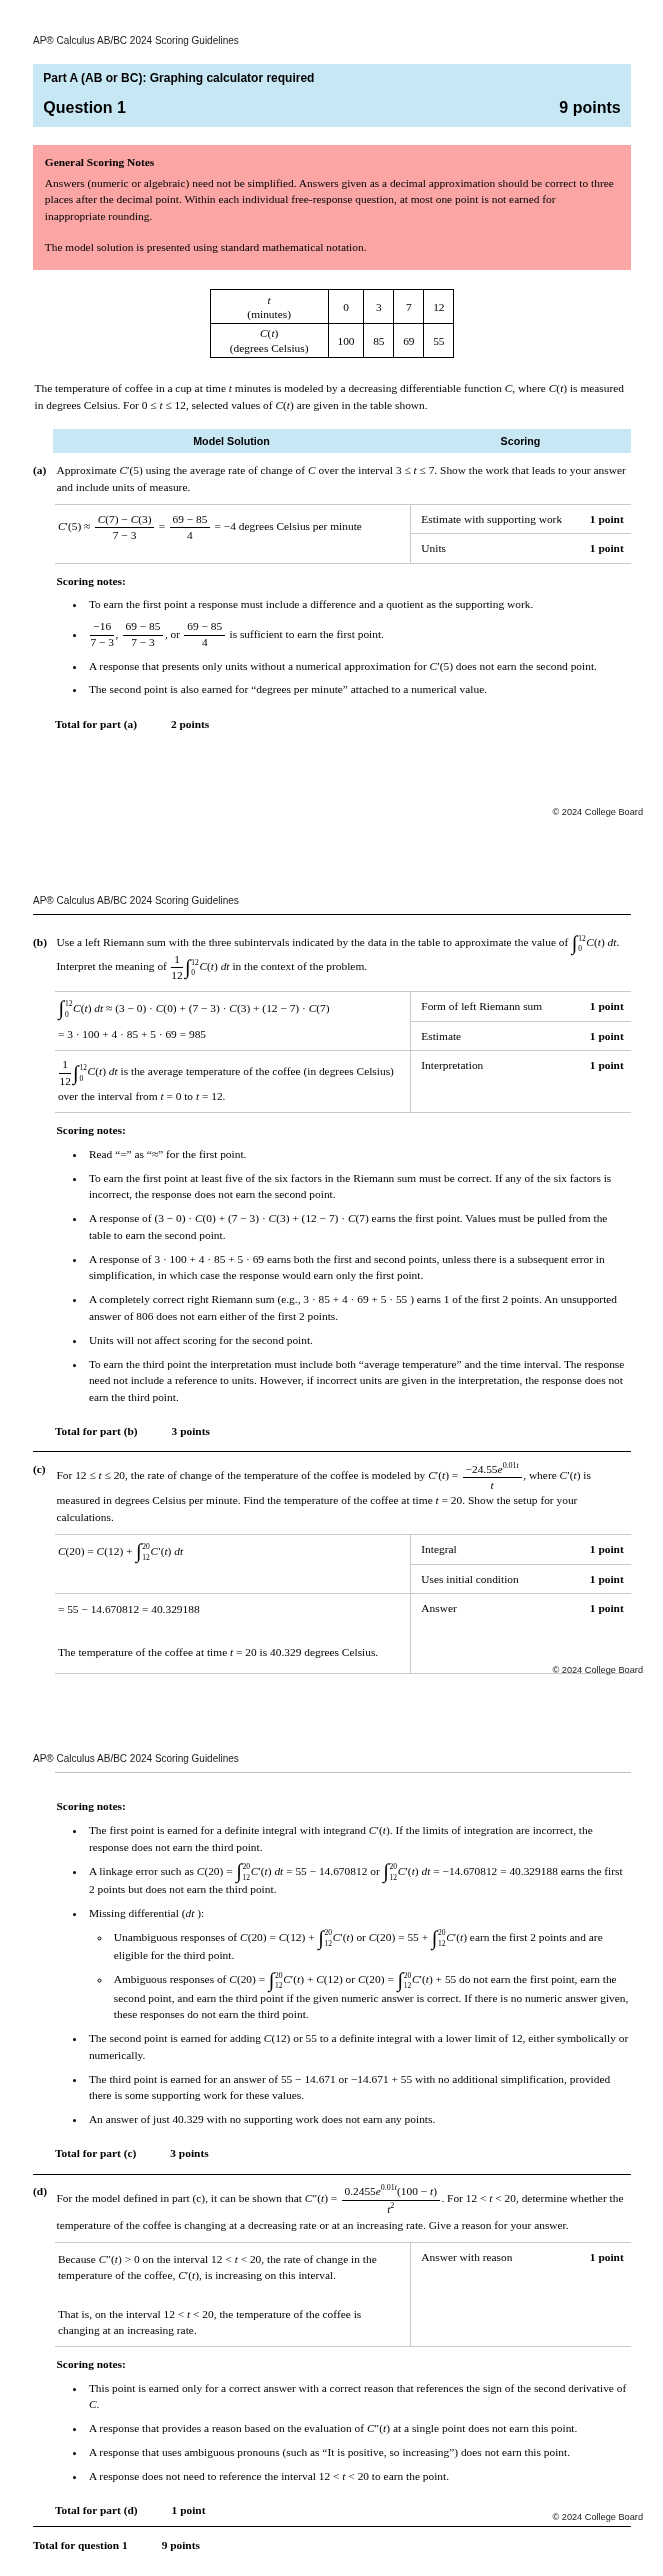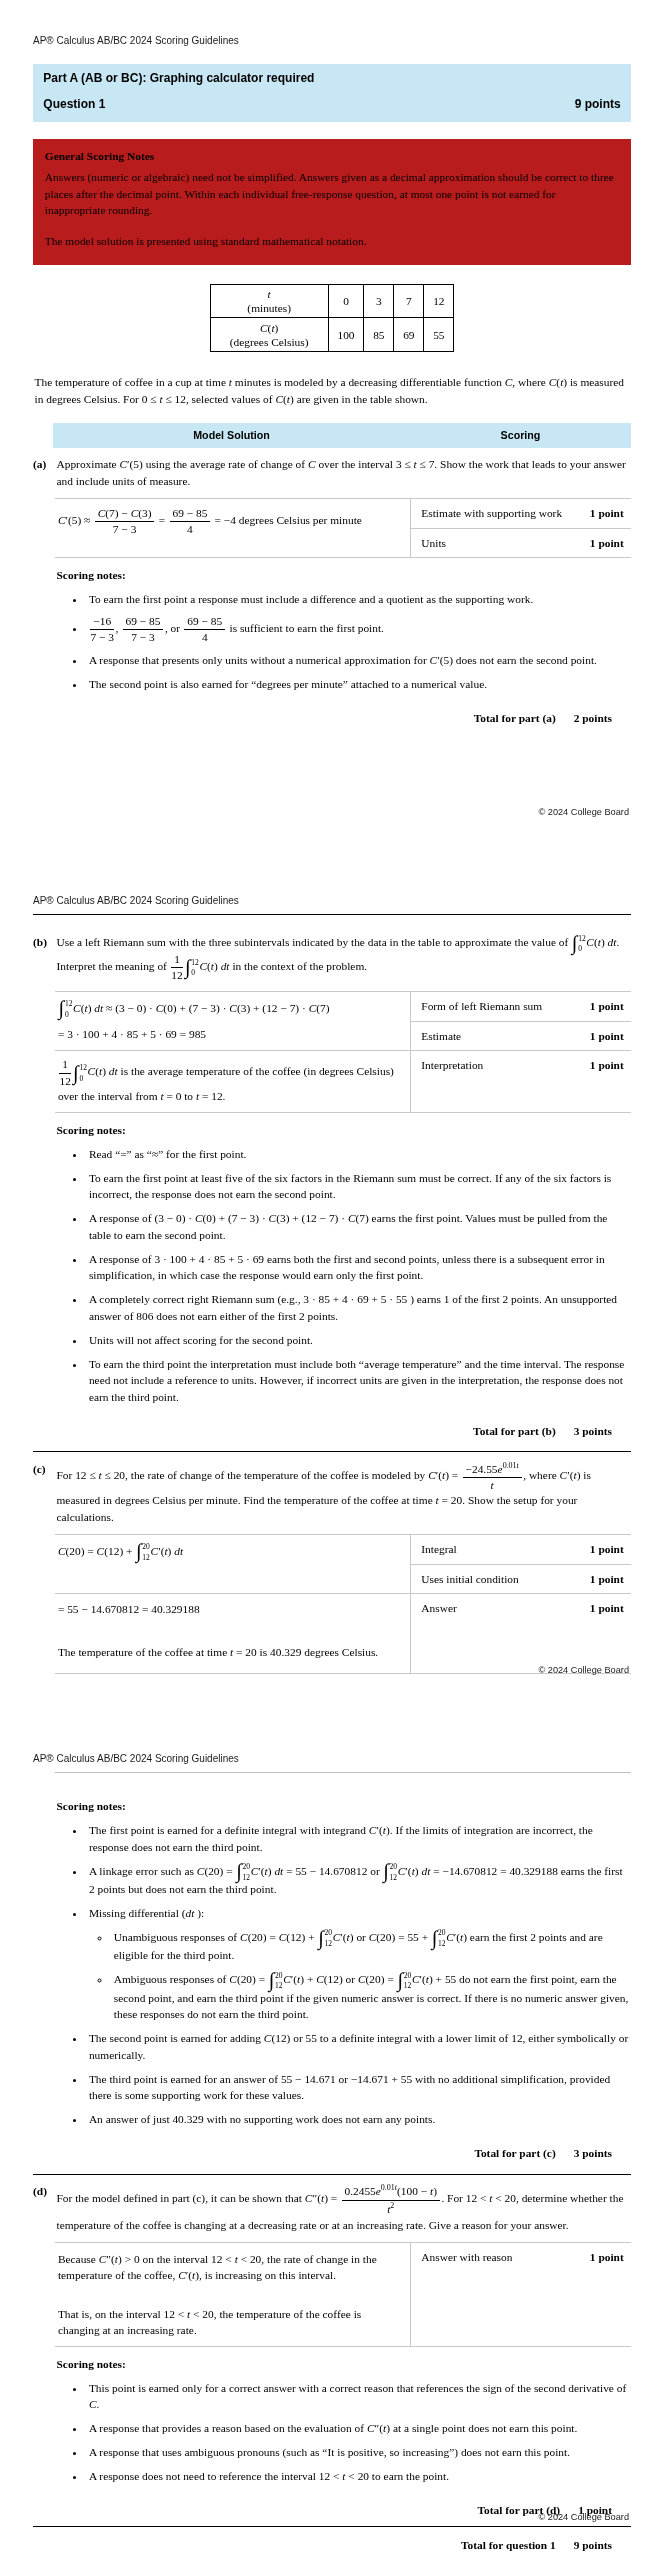--- a/index.html
+++ b/index.html
@@ -24,23 +24,23 @@
   .hdr-rule-thick { border-bottom: 1.8px solid #000; margin: 2.9px 0 10.3px 0; }
   .hdr-rule-thin  { border-bottom: 0.7px solid #bfbfbf; margin: 4.4px 0 7.4px 22px; }
 
   .banner {
     background: #c8e7f5;
     padding: 6.6px 10.3px 8px 10.3px;
     margin-top: 15px;
     font-family: "Liberation Sans", sans-serif;
   }
   .banner-title { font-weight: bold; font-size: 12px; }
-  .banner-row { display: flex; justify-content: space-between; margin-top: 8.8px; font-weight: bold; font-size: 12px; }
-
-  .gnotes { background: #b91c1c; padding: 8.8px 13.3px 11.8px 11.8px; margin: 17.7px 0 19px 0; }
+  .banner-row { display: flex; justify-content: space-between; margin-top: 8.8px; font-weight: bold; font-size: 16px; }
+
+  .gnotes { background: #fca5a5; padding: 8.8px 13.3px 11.8px 11.8px; margin: 17.7px 0 19px 0; }
   .gnotes-title { font-weight: bold; margin-bottom: 4.4px; }
   .gnotes p { margin: 0 0 2.9px 0; }
   .gnotes p + p { margin-top: 14.7px; }
 
   table.data-table { border-collapse: collapse; margin: 19px auto 22px auto; }
   table.data-table td { border: 0.7px solid #000; text-align: center; padding: 2.2px 8.8px; line-height: 1.25; }
   td.lblcell { width: 118px; padding: 2.9px 5.9px; }
   td.valcell { min-width: 28px; }
 
   .intro { margin: 0 0 16px 1.5px; }
@@ -71,27 +71,27 @@
   .bt { border-top: 0.7px solid #c9c9c9; }
   .span2 { grid-row: span 2; }
 
   .notes-title { font-weight: bold; margin: 8.8px 0 1.5px 1.5px; }
   ul.notes { margin: 2.9px 0 0 0; padding-left: 31px; }
   ul.notes > li { margin: 7.4px 0; padding-left: 2.9px; }
   ul.subnotes { list-style-type: circle; margin: 7.4px 0 0 0; padding-left: 22px; }
   ul.subnotes > li { margin: 7.4px 0; padding-left: 2.9px; }
 
   .total-row {
-    display: flex; justify-content: flex-end; gap: 18px;
+    display: flex; justify-content: flex-start; gap: 34px;
     font-weight: bold; padding: 10.3px 19px 11.8px 0;
   }
   .sep-thick { border-top: 1.8px solid #000; }
 
   .copyright {
-    position: absolute; right: 35px; bottom: 41px;
+    position: absolute; right: 21px; bottom: 41px;
     font-family: "Liberation Sans", sans-serif; font-size: 9.2px; color: #1a1a1a;
   }
   #page3 .copyright { bottom: 52px; }
 
   
   i { font-style: italic; }
   .frac { display: inline-block; vertical-align: middle; text-align: center; padding: 0 1.5px; line-height: 1.2; }
   .frac .num { display: block; border-bottom: 0.7px solid #000; padding: 0 2.9px 0.7px 2.9px; }
   .frac .den { display: block; padding-top: 0.7px; }
   .intg { display: inline-flex; align-items: center; vertical-align: middle; margin: 0 0.7px; }

